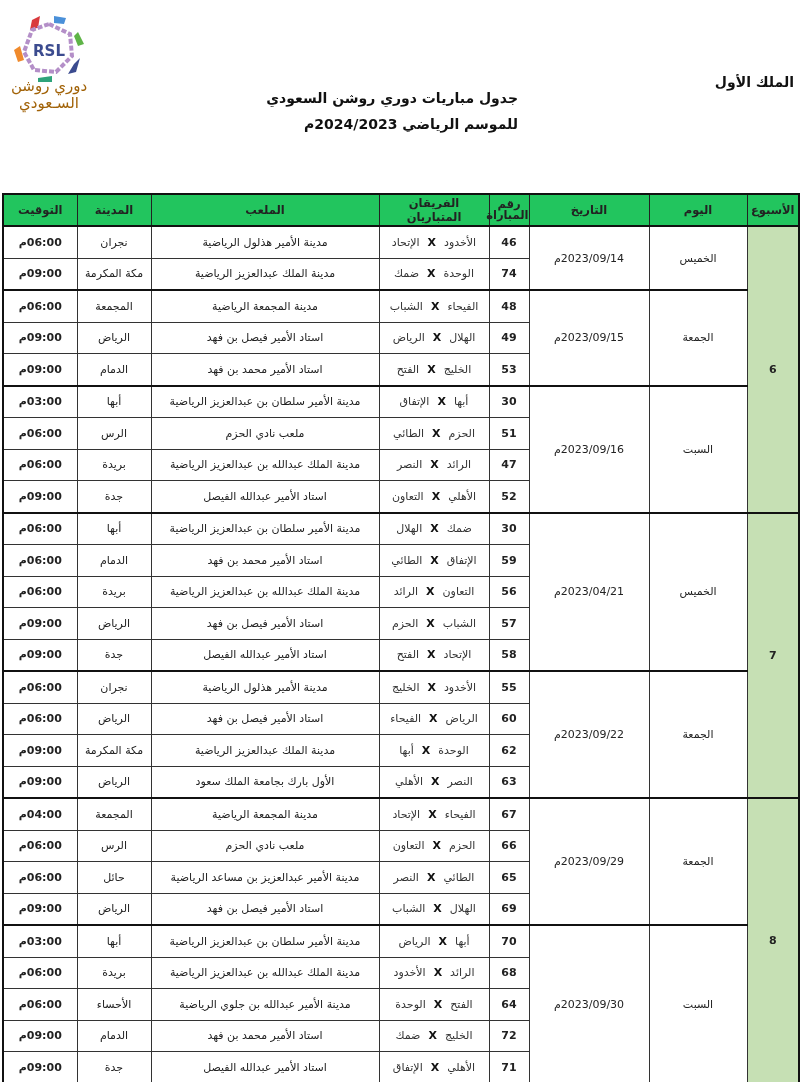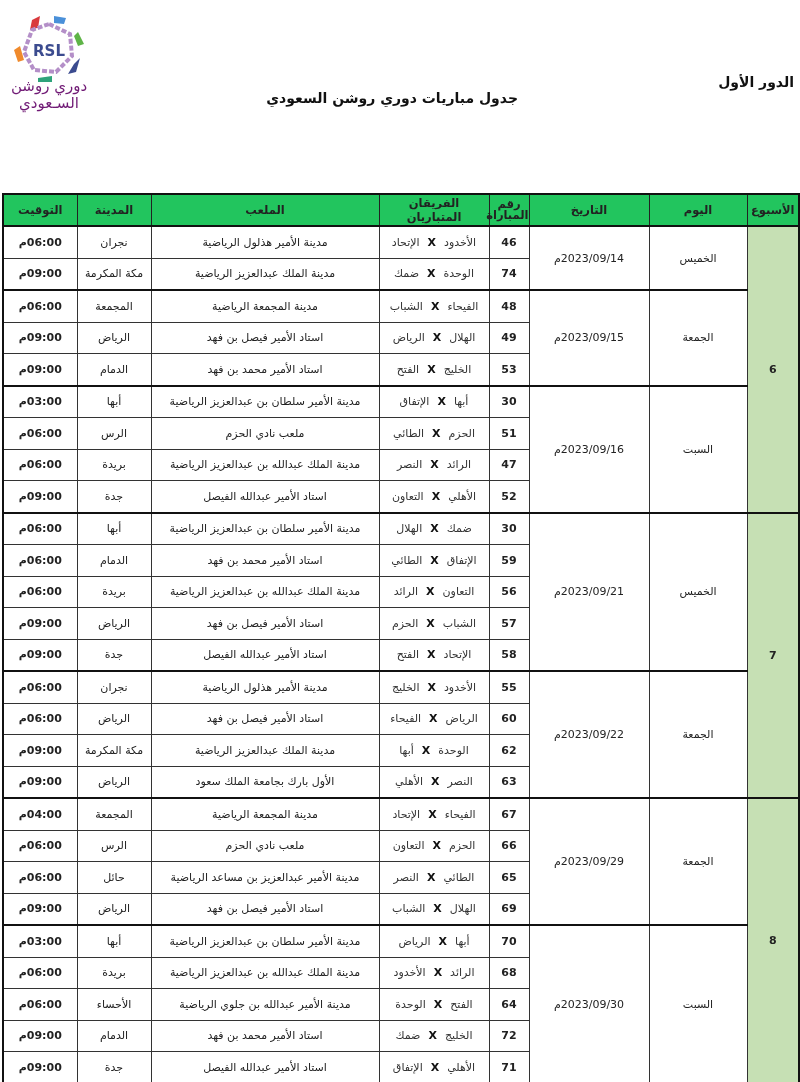--- a/index.html
+++ b/index.html
@@ -1,18 +1,18 @@
 <!DOCTYPE html>
 <html><head>
 <meta charset="utf-8">
 <style>
   html, body { margin:0; padding:0; background:#ffffff; }
   body { width:800px; height:1082px; position:relative; font-family:"DejaVu Sans", sans-serif; color:#222; overflow:hidden; }
   .logo { position:absolute; left:8px; top:14px; width:82px; height:110px; }
-  .logo-text { position:absolute; left:8px; top:78px; width:82px; text-align:center; color:#701a75; font-size:15px; line-height:17px; direction:rtl; }
+  .logo-text { position:absolute; left:8px; top:78px; width:82px; text-align:center; color:#a16207; font-size:15px; line-height:17px; direction:rtl; }
   .title { position:absolute; right:282px; top:74px; direction:rtl; font-weight:bold; font-size:14px; color:#111; line-height:26px; text-align:right;margin-top:11px; }
   .round { position:absolute; right:6px; top:74px; direction:rtl; font-weight:bold; font-size:14px; color:#111; }
   table.sched { position:absolute; left:2px; top:193px; width:796px; border-collapse:collapse; direction:rtl; table-layout:fixed; font-size:11px; }
   table.sched td, table.sched th { border:1px solid #333; text-align:center; vertical-align:middle; padding:0; height:30.5px; }
   table.sched th { background:#22c55e; font-weight:bold; font-size:11.5px; height:30px; border:1.5px solid #222; }
   th.num-h { font-size:9.5px; line-height:11px; }
   td.week { background:#c6e0b4; font-weight:bold; border-left:2px solid #222; border-right:2px solid #222; }
   td.day, td.date { font-weight:normal; }
   td.num { font-weight:bold; }
   td.teams { font-size:11px; color:#333;margin-top:8px; }
@@ -35,23 +35,24 @@
     <polygon points="6,36 12,32 16,46 10,48" fill="#f08a2c"></polygon>
     <polygon points="41,10 62,20 64,42 48,58 26,56 16,38 24,16" fill="#fff" stroke="#b48fc8" stroke-width="4" stroke-dasharray="5,2"></polygon>
     <text x="41" y="42" text-anchor="middle" font-family="DejaVu Sans, sans-serif" font-weight="bold" font-size="15" fill="#3b4b8f">RSL</text>
   </svg>
 </div>
 <div class="logo-text">
   <div>دوري روشن</div>
   <div>السـعودي</div>
 </div>
 
-<div class="round">الدور الأول</div>
+<div class="round">الملك الأول</div>
 <div class="title">
   <div>جدول مباريات  دوري روشن السعودي</div>
+  <div>للموسم الرياضي 2024/2023م</div>
 </div>
 
 <table class="sched">
   <colgroup>
     <col style="width:52px">
       <col style="width:98px">
       <col style="width:120px">
       <col style="width:40px">
       <col style="width:110px">
       <col style="width:228px">
@@ -137,21 +138,21 @@
       <tr>
         <td class="num">52</td>
         <td class="teams"><span>الأهلي</span><span class="x">X</span><span>التعاون</span></td>
         <td class="stadium">استاد الأمير عبدالله الفيصل</td>
         <td class="city">جدة</td>
         <td class="time"><span>09:00م</span></td>
       </tr>
       <tr class="group-start">
         <td class="week" rowspan="9">7</td>
         <td class="day" rowspan="5">الخميس</td>
-        <td class="date" rowspan="5">2023/09/21م</td>
+        <td class="date" rowspan="5">2023/04/21م</td>
         <td class="num">30</td>
         <td class="teams"><span>ضمك</span><span class="x">X</span><span>الهلال</span></td>
         <td class="stadium">مدينة الأمير سلطان بن عبدالعزيز الرياضية</td>
         <td class="city">أبها</td>
         <td class="time"><span>06:00م</span></td>
       </tr>
       <tr>
         <td class="num">59</td>
         <td class="teams"><span>الإتفاق</span><span class="x">X</span><span>الطائي</span></td>
         <td class="stadium">استاد الأمير محمد بن فهد</td>

